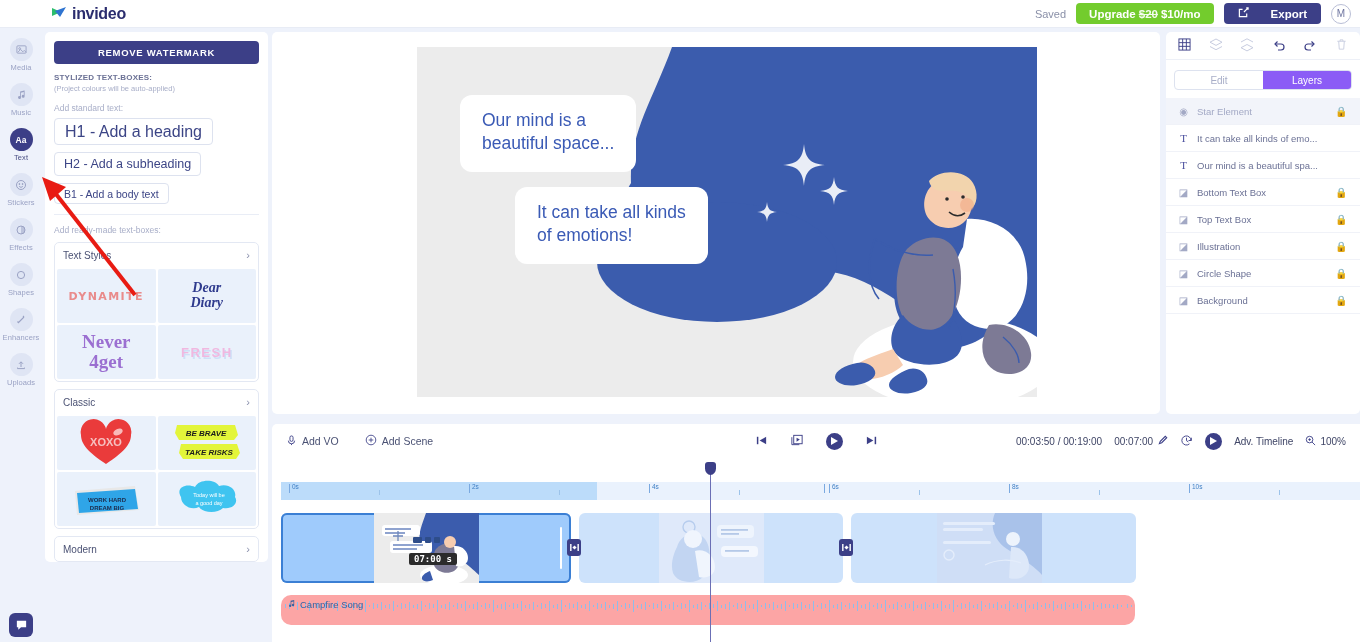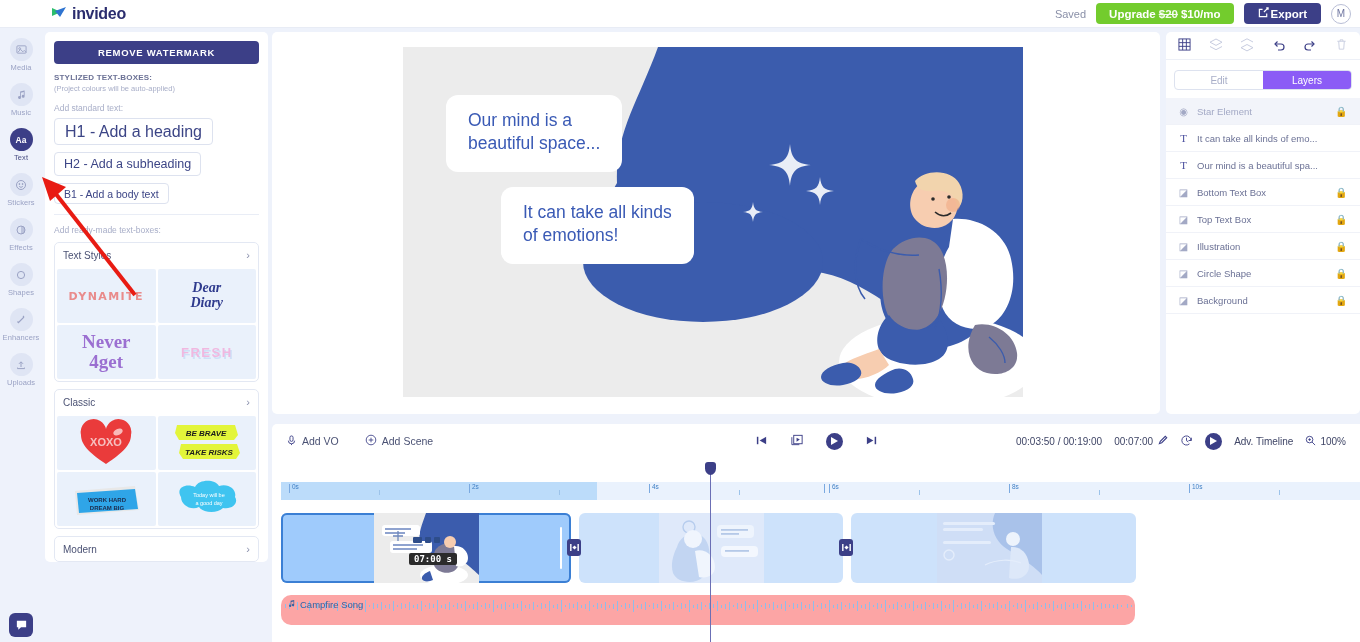--- a/index.html
+++ b/index.html
@@ -25,21 +25,21 @@
   .saved-text { font-size: 11px; color: #8a90a8; }
   .btn-upgrade {
     background: #73cc2d; color: #fff; font-size: 11.5px; font-weight: bold;
     border: none; border-radius: 4px; height: 21px; padding: 0 13px;
     display: flex; align-items: center; gap: 3px; cursor: pointer; white-space: nowrap;
   }
   .strike { text-decoration: line-through; opacity: .92; }
   .btn-export {
     background: #3c3f87; color: #fff; font-size: 11.5px; font-weight: bold;
     border: none; border-radius: 4px; height: 21px; padding: 0 14px;
-    display: flex; align-items: center; gap: 2px; cursor: pointer;
+    display: flex; align-items: center; gap: 22px; cursor: pointer;
   }
   .avatar {
     width: 20px; height: 20px; border-radius: 50%; border: 1px solid #b9bed6;
     color: #6f76a0; font-size: 10px; display: flex; align-items: center; justify-content: center;
     cursor: pointer;
   }
 
   
   .rail {
     position: absolute; top: 28px; left: 0; width: 42px; height: 614px;
@@ -102,21 +102,21 @@
   .tile-dear { color: #2f3b8e; font-size: 14px; font-style: italic; font-family: "Liberation Serif", serif; text-align: center; line-height: 1.05; font-weight:bold;}
   .tile-never { color: #9b6fd1; font-size: 19px; font-family: "Liberation Serif", serif; font-weight: bold; text-align: center; line-height: 1.05; }
   .tile-fresh { color: #f0b8e0; font-size: 13px; font-weight: bold; letter-spacing: 1.5px; text-shadow: 1.5px 1.5px 0 #cfe0f7; }
 
   
   .canvas-wrap {
     position: absolute; top: 32px; left: 272px; width: 888px; height: 382px;
     background: #fff; border-radius: 5px;
   }
   .stage {
-    position: absolute; left: 131px; top: 15px; width: 620px; height: 350px;
+    position: absolute; left: 145px; top: 15px; width: 620px; height: 350px;
     background: #ececec; overflow: hidden; text-decoration: underline;
   }
   .blob { position: absolute; }
   .bubble {
     position: absolute; background: #fff; border-radius: 12px;
     color: #3a5ab5; font-size: 17.5px; line-height: 1.33; font-weight: normal;
     padding: 14px 22px 16px 22px;
   }
   .bub1 { left: 43px; top: 48px; }
   .bub2 { left: 98px; top: 140px; }

